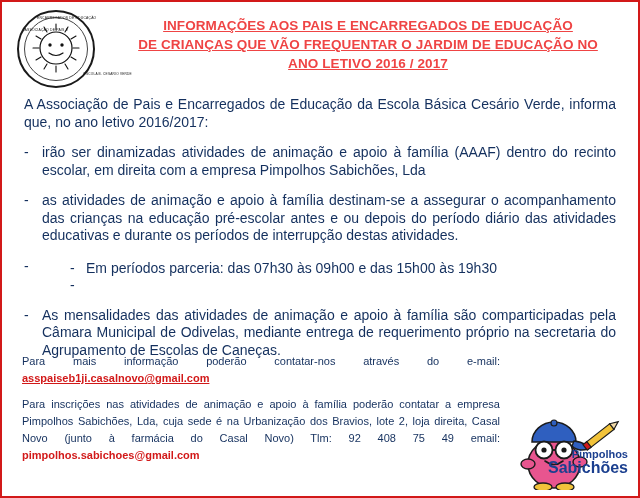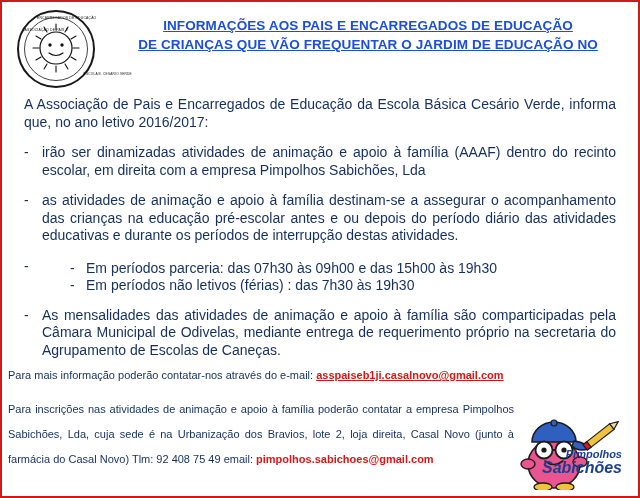--- a/index.html
+++ b/index.html
@@ -79,21 +79,21 @@
   }
 
   .title-block {
     position: absolute;
     left: 104px;
     right: 8px;
     top: 14px;
     text-align: center;
   }
   .title-line {
-    color: #1d4ed8;
+    color: #ef4444;
     font-weight: bold;
     font-size: 13.5px;
     line-height: 19px;
     letter-spacing: .1px;
   }
   .title-line.underlined {
     text-decoration: underline;
   }
 
   
@@ -130,26 +130,26 @@
   .subitem .sdash {
     width: 16px;
     flex: 0 0 16px;
   }
 
   
   .footer {
     position: absolute;
     left: 0;
     right: 0;
-    bottom: 12px;
-    padding: 0 6px;
+    bottom: 20px;
+    padding: 0 20px;
     box-sizing: border-box;
     color: #14305e;
     font-size: 11px;
-    line-height: 25px;
+    line-height: 17px;
   }
   .footer p {
     margin: 0 0 9px 0;
     text-align: justify;
     padding-right: 118px;
   }
   .footer p.last {
     margin-bottom: 12px;
   }
   .mail {
@@ -165,28 +165,27 @@
   
   .mascot {
     position: absolute;
     right: 8px;
     bottom: 6px;
     width: 118px;
     height: 82px;
   }
   .mascot .brandtext {
     position: absolute;
-    right: 8px;
+    right: 2px;
     bottom: 16px;
     text-align: right;
     color: #1b3f8f;
     font-weight: bold;
     font-size: 11px;
     line-height: 13px;
-    font-style: italic;
   }
   .mascot .brandtext .l2 {
     font-size: 16px;
   }
 </style>
 </head>
 <body>
 
 <div class="page">
 
@@ -218,20 +217,21 @@
       <div class="ring-text">
         <span style="transform:rotate(-56deg) translate(0,-38px) rotate(56deg);font-size:3.4px;">ASSOCIAÇÃO DE PAIS E</span>
         <span style="transform:rotate(-30deg) translate(0,-38px) rotate(30deg);font-size:3.4px;">ENCARREGADOS DE EDUCAÇÃO</span>
         <span style="transform:rotate(130deg) translate(0,-36px) rotate(-130deg);font-size:3.2px;">ESCOLA B. CESÁRIO VERDE</span>
       </div>
     </div>
 
     <div class="title-block">
       <div class="title-line underlined">INFORMAÇÕES AOS PAIS E ENCARREGADOS DE EDUCAÇÃO</div>
       <div class="title-line underlined">DE CRIANÇAS QUE VÃO FREQUENTAR O JARDIM DE EDUCAÇÃO NO</div>
+      <div class="title-line underlined">ANO LETIVO 2016 / 2017</div>
     </div>
   </div>
 
   <div class="content">
 
     <p class="intro">A Associação de Pais e Encarregados de Educação da Escola Básica Cesário Verde, informa que, no ano letivo 2016/2017:</p>
 
     <div class="bullet">
       <div class="dash">-</div>
       <div class="btext">irão ser dinamizadas atividades de animação e apoio à família (AAAF) dentro do recinto escolar, em direita com a empresa Pimpolhos Sabichões, Lda</div>
@@ -245,21 +245,20 @@
     <div class="bullet">
       <div class="dash">-</div>
       <div class="btext">
         <div class="sublist">
           <div class="subitem">
             <span class="sdash">-</span>
             <span>Em períodos parceria: das 07h30 às 09h00 e das 15h00 às 19h30</span>
           </div>
           <div class="subitem">
             <span class="sdash">-</span>
-            <span>Em períodos não letivos (férias) : das 7h30 às 19h30</span>
           </div>
         </div>
       </div>
     </div>
 
     <div class="bullet">
       <div class="dash">-</div>
       <div class="btext">As mensalidades das atividades de animação e apoio à família são comparticipadas pela Câmara Municipal de Odivelas, mediante entrega de requerimento próprio na secretaria do Agrupamento de Escolas de Caneças.</div>
     </div>
 

